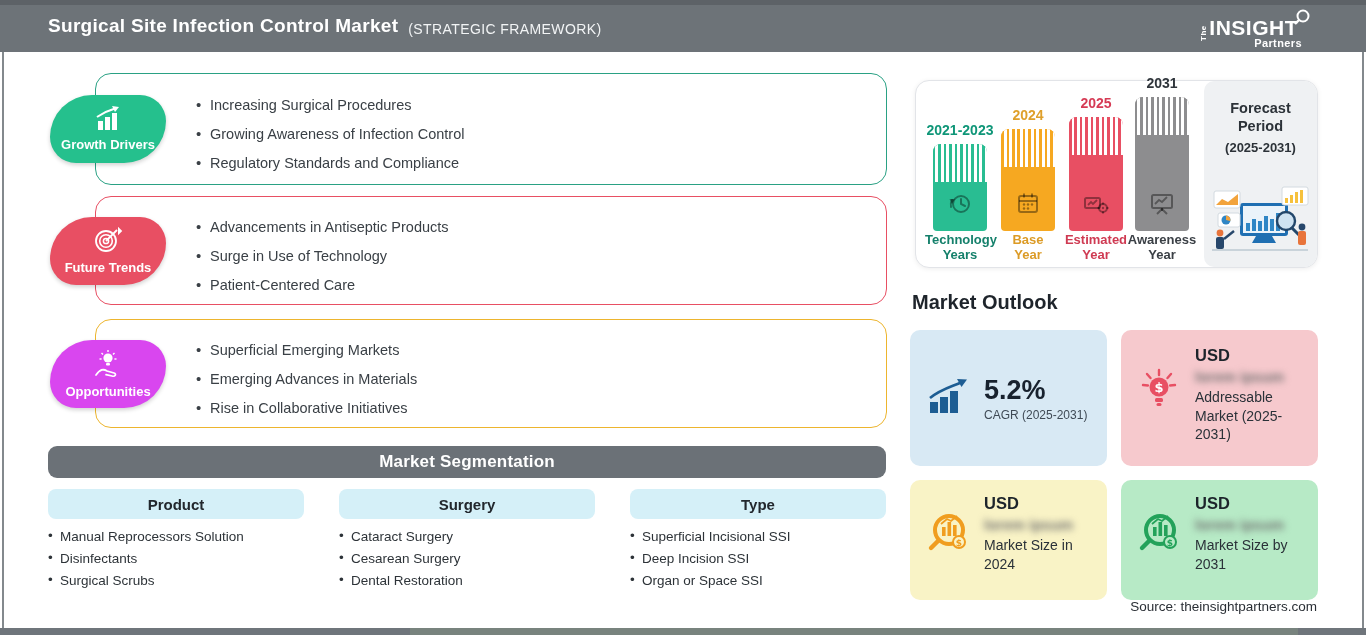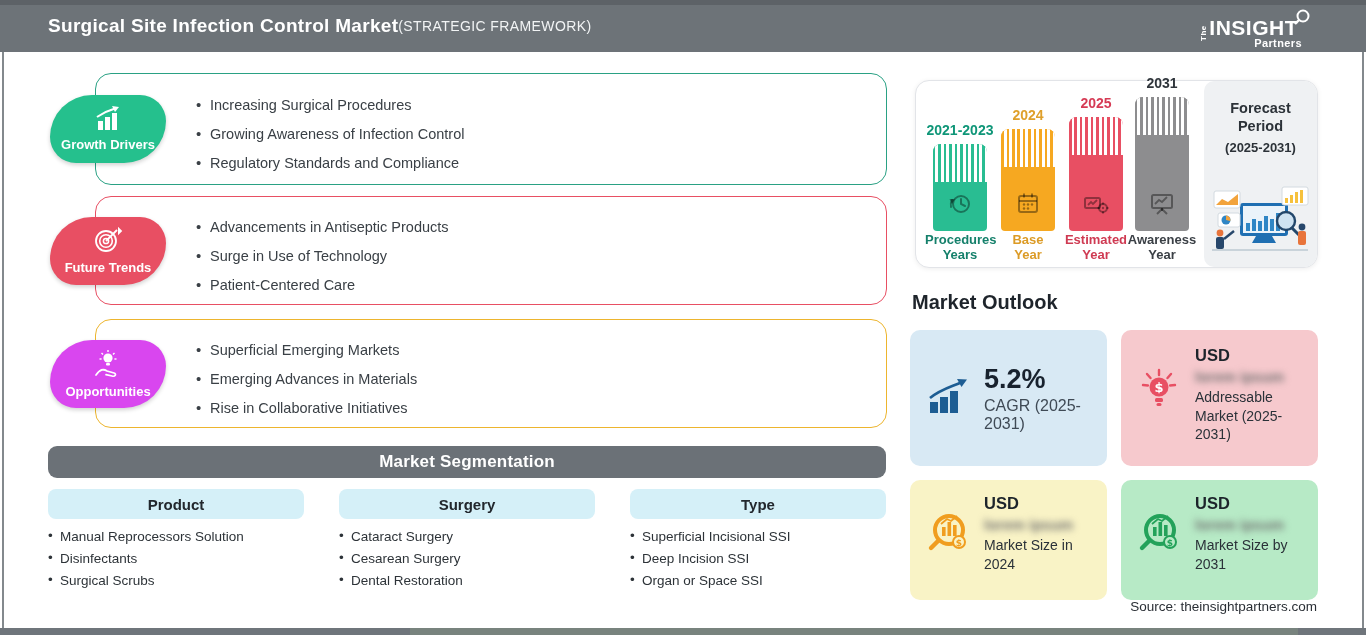--- a/index.html
+++ b/index.html
@@ -2,21 +2,21 @@
 <html><head>
 <meta charset="utf-8">
 <style>
   * { margin:0; padding:0; box-sizing:border-box; }
   html,body { width:1366px; height:635px; }
   body { font-family:"Liberation Sans", sans-serif; background:#ffffff; position:relative; overflow:hidden; }
 
   
   .header { position:absolute; top:0; left:0; width:1366px; height:52px;
     background:linear-gradient(#5d6267 0 5px,#6d7378 5px); display:flex; align-items:center; }
-  .header-title-wrap { margin-left:48px; display:flex; align-items:center; }
+  .header-title-wrap { margin-left:48px; display:flex; align-items:flex-end; gap:10px; }
   .header-title { color:#ffffff; font-size:19px; font-weight:bold; letter-spacing:.3px; }
   .header-sub { color:#f2f4f5; font-size:14px; letter-spacing:.4px; }
   .logo { position:absolute; right:56px; top:9px; color:#fff; display:flex; flex-direction:column; align-items:flex-end; line-height:1; }
   .logo-row { display:flex; align-items:flex-end; }
   .logo-the { font-size:8px; font-weight:bold; transform:rotate(-90deg) translateX(-2px); letter-spacing:.5px; width:10px; }
   .logo-insight { font-size:21px; font-weight:bold; letter-spacing:.5px; }
   .logo-mag { margin-left:-4px; margin-bottom:10px; }
   .logo-partners { font-size:11px; font-weight:bold; margin-top:0; margin-right:8px; letter-spacing:.4px; }
 
   
@@ -91,21 +91,21 @@
   .lb3 { left:211px; color:#3a3f45; }
 
   
   .outlook-title { position:absolute; left:912px; top:291px; font-size:20px; font-weight:bold; color:#1e242b; }
   .card { position:absolute; width:197px; border-radius:10px; padding:14px 12px; }
   .card-blue  { left:910px;  top:330px; height:136px; background:#d8e9f4; display:flex; align-items:center; gap:12px; padding-left:16px; }
   .card-pink  { left:1121px; top:330px; height:136px; background:#f6c9cd; display:flex; gap:10px; padding-top:16px; }
   .card-yellow{ left:910px;  top:480px; height:120px; background:#f9f3c6; display:flex; gap:10px; padding-top:14px; }
   .card-green { left:1121px; top:480px; height:120px; background:#b7eac6; display:flex; gap:10px; padding-top:14px; }
   .card-value { font-size:27px; font-weight:bold; color:#18222e; line-height:30px; }
-  .card-sub { font-size:16px; color:#3f4a55; margin-top:3px; }
+  .card-sub { font-size:12px; color:#3f4a55; margin-top:3px; }
   .card-cur { font-size:16.5px; font-weight:bold; color:#1d242b; }
   .masked { font-size:15px; font-weight:bold; color:#6f6f6f; filter:blur(3.5px); margin:3px 0 3px; }
   .card-label { font-size:14px; color:#2a3138; line-height:18.5px; }
   .card-icon-col { flex:0 0 52px; display:flex; align-items:center; justify-content:center; }
   .card-pink .card-icon-col, .card-yellow .card-icon-col, .card-green .card-icon-col { align-items:flex-start; padding-top:16px; }
 
   .source-line { position:absolute; right:49px; top:599px; font-size:13.5px; color:#2a2f35; }
 </style>
 </head>
 <body>
@@ -237,21 +237,21 @@
         <svg width="26" height="26" viewBox="0 0 26 26">
           <circle cx="14" cy="13" r="8" fill="none" stroke="rgba(0,0,0,.38)" stroke-width="2"></circle>
           <path d="M14 8 L14 13 L18 15" fill="none" stroke="rgba(0,0,0,.38)" stroke-width="2" stroke-linecap="round"></path>
           <path d="M4 16 A10 10 0 0 1 5 9" fill="none" stroke="rgba(0,0,0,.38)" stroke-width="2" stroke-linecap="round"></path>
           <path d="M2.5 8 L8 8 L5 13 Z" fill="rgba(0,0,0,.38)"></path>
         </svg>
       </span>
     </div>
   </div>
   <div class="tbar-label lb0">
-    <div>Procedures</div>
+    <div>Technology</div>
       <div>Years</div>
   </div>
 
   <div class="tbar-year yr1">2024</div>
   <div class="tbar tb1">
     <div class="stripe st1"></div>
     <div class="solid">
       <span class="bar-icon">
         <svg width="26" height="26" viewBox="0 0 26 26">
           <rect x="4" y="5" width="18" height="16" rx="2" fill="none" stroke="rgba(0,0,0,.38)" stroke-width="2"></rect>

